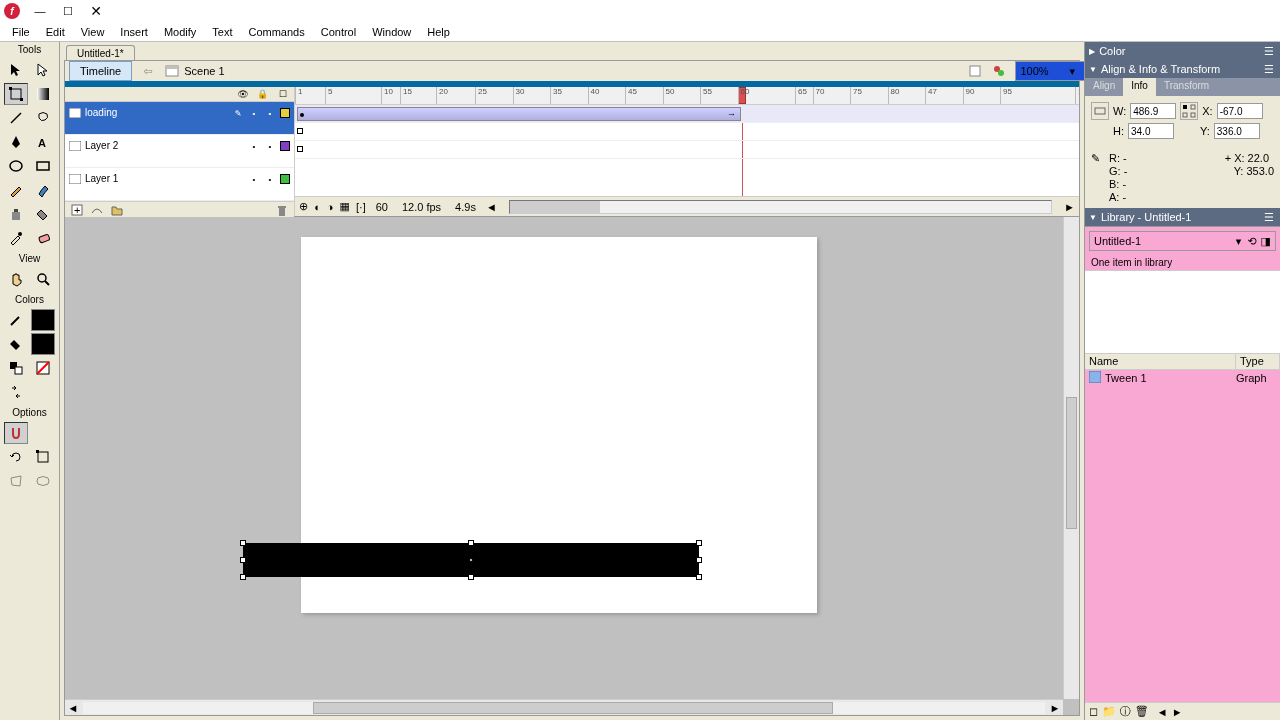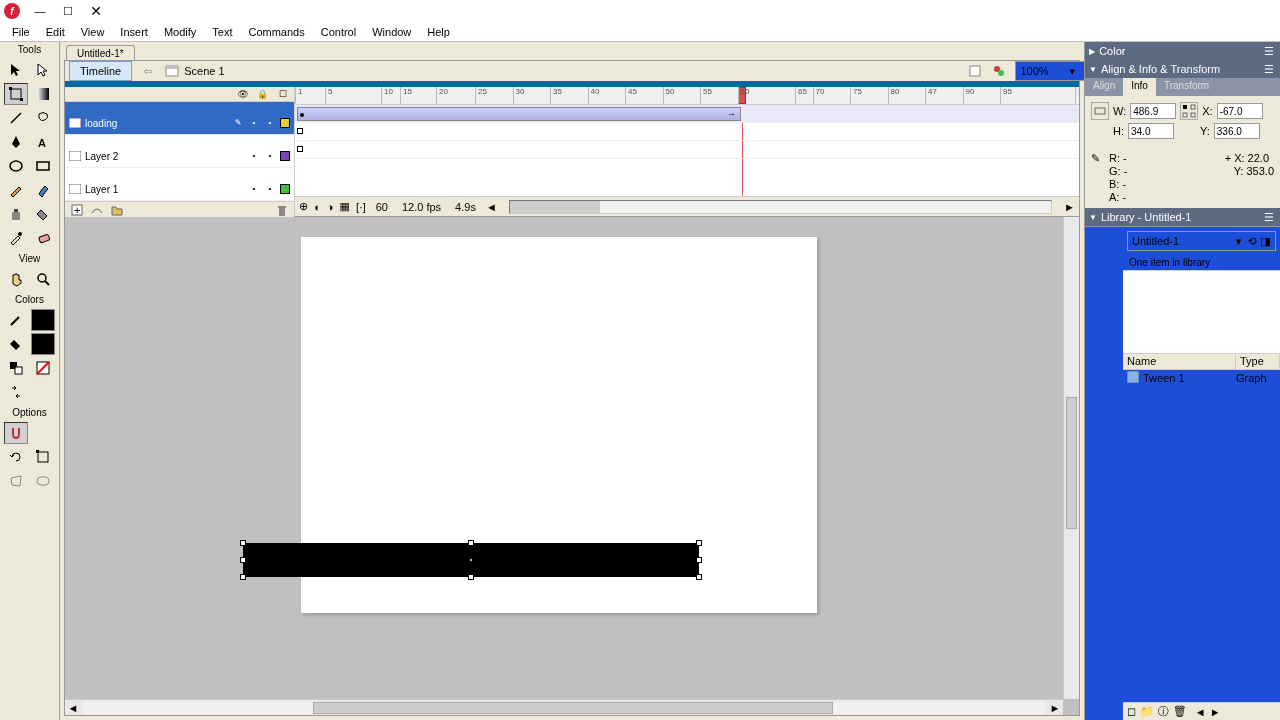--- a/index.html
+++ b/index.html
@@ -34,21 +34,21 @@
 .back-arrow { width: 20px; text-align: center; color: #888; margin-right: 6px; }
 .scene-icon { width: 16px; height: 16px; margin-right: 4px; display: inline-flex; }
 .scene-label { }
 .timeline-header .spacer { flex: 1; }
 .zoom-select { width: 70px; height: 20px; border: 1px solid #999; background: #1d4ed8; padding: 0 4px; margin-left: 4px; }
 
 .timeline-panel { height: 130px; background: #fff; border-bottom: 1px solid #999; display: flex; }
 .layers-col { width: 230px; border-right: 1px solid #ccc; display: flex; flex-direction: column; }
 .layers-header { height: 18px; background: #ece9d8; border-bottom: 1px solid #ccc; display: flex; align-items: center; justify-content: flex-end; padding: 0 4px; gap: 6px; }
 .layers-header span { width: 14px; height: 14px; display: flex; align-items: center; justify-content: center; font-size: 9px; }
-.layer-row { height: 18px; display: flex; align-items: flex-start; padding: 16px 4px; gap: 4px; border-bottom: 1px solid #eee; }
+.layer-row { height: 18px; display: flex; align-items: flex-end; padding: 16px 4px; gap: 4px; border-bottom: 1px solid #eee; }
 .layer-row.selected { background: #316ac5; color: #fff; }
 .layer-row .layer-icon { width: 12px; height: 10px; display: inline-block; }
 .layer-row .name { flex: 1; font-size: 10px; }
 .layer-row .color-swatch { width: 10px; height: 10px; border: 1px solid #000; }
 .layer-row .dot { width: 12px; text-align: center; font-size: 8px; }
 .layers-footer { margin-top: auto; height: 20px; background: #ece9d8; display: flex; align-items: center; padding: 0 4px; gap: 4px; border-top: 1px solid #ccc; }
 .layers-footer .spacer { flex: 1; }
 
 .frames-col { flex: 1; overflow: hidden; display: flex; flex-direction: column; }
 .ruler { height: 18px; background: #f0f0f0; border-bottom: 1px solid #ccc; position: relative; display: flex; }
@@ -85,21 +85,21 @@
 .panel-tabs { height: 18px; background: #8a94a6; display: flex; }
 .panel-tab { padding: 2px 8px; font-size: 10px; color: #ddd; cursor: pointer; }
 .panel-tab.active { background: #ece9d8; color: #000; }
 .info-body { padding: 6px; background: #ece9d8; font-size: 10px; }
 .info-row { display: flex; margin-bottom: 3px; align-items: center; gap: 4px; }
 .info-input { width: 46px; height: 16px; border: 1px solid #999; background: #fff; padding: 0 2px; font-size: 10px; }
 .info-icon { width: 18px; height: 18px; border: 1px solid #aaa; display: flex; align-items: center; justify-content: center; }
 .rgb-info { padding: 4px 6px; font-size: 10px; line-height: 13px; display: flex; }
 .rgb-info .left { flex: 1; }
 
-.library-body { flex: 1; background: #1d4ed8; border-top: 1px solid #999; display: flex; flex-direction: column; padding-left: 38px; }
+.library-body { flex: 1; background: #f9a8d4; border-top: 1px solid #999; display: flex; flex-direction: column; }
 .lib-select { margin: 4px; height: 20px; border: 1px solid #999; display: flex; align-items: center; padding: 0 4px; font-size: 10px; }
 .lib-select .spacer { flex: 1; }
 .lib-info { padding: 2px 6px; font-size: 10px; }
 .lib-preview { height: 84px; background: #fff; border-top: 1px solid #ccc; border-bottom: 1px solid #ccc; }
 .lib-table-head { height: 16px; background: #ece9d8; display: flex; font-size: 10px; border-bottom: 1px solid #ccc; }
 .lib-table-head .col { padding: 1px 4px; border-right: 1px solid #ccc; }
 .lib-item-row { height: 16px; display: flex; align-items: center; padding: 0 4px; font-size: 10px; gap: 4px; }
 .lib-footer { margin-top: auto; height: 18px; background: #ece9d8; border-top: 1px solid #ccc; display: flex; align-items: center; padding: 0 4px; gap: 4px; }
 .panel-opts { margin-left: auto; width: 14px; height: 14px; display: flex; align-items: center; justify-content: center; }
 </style>

